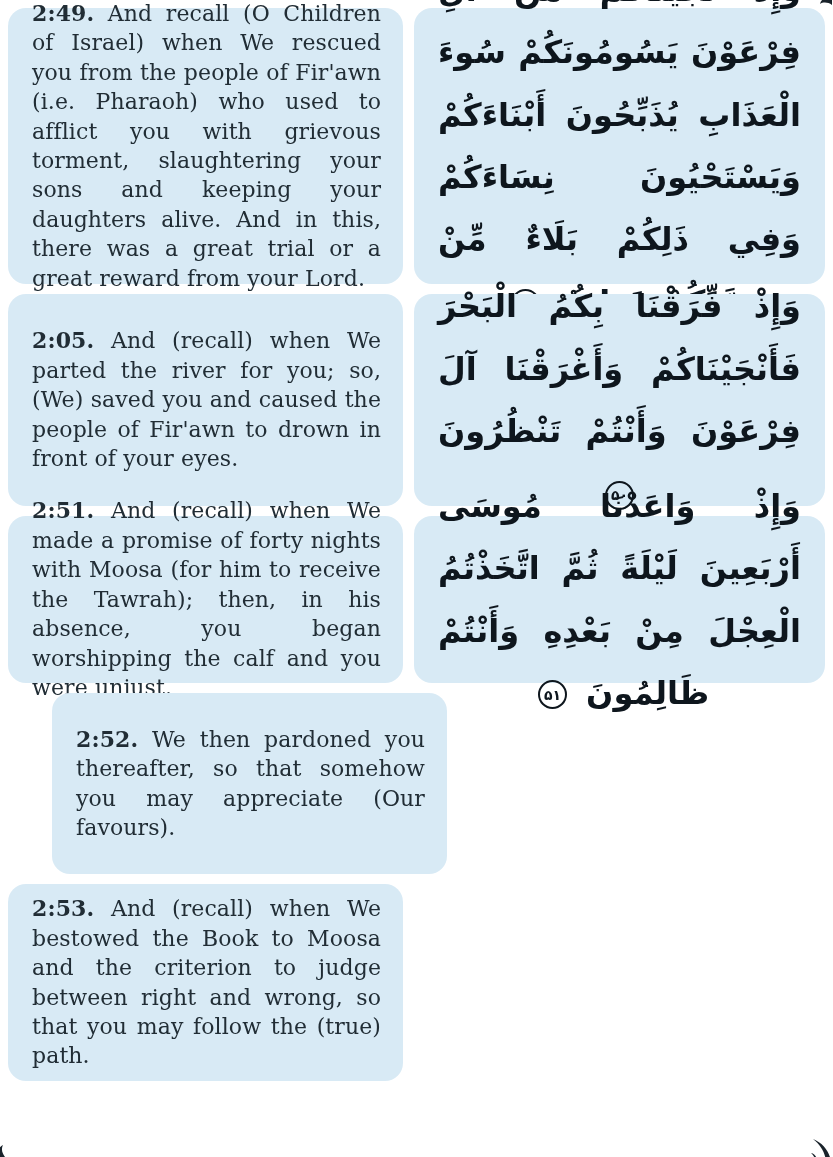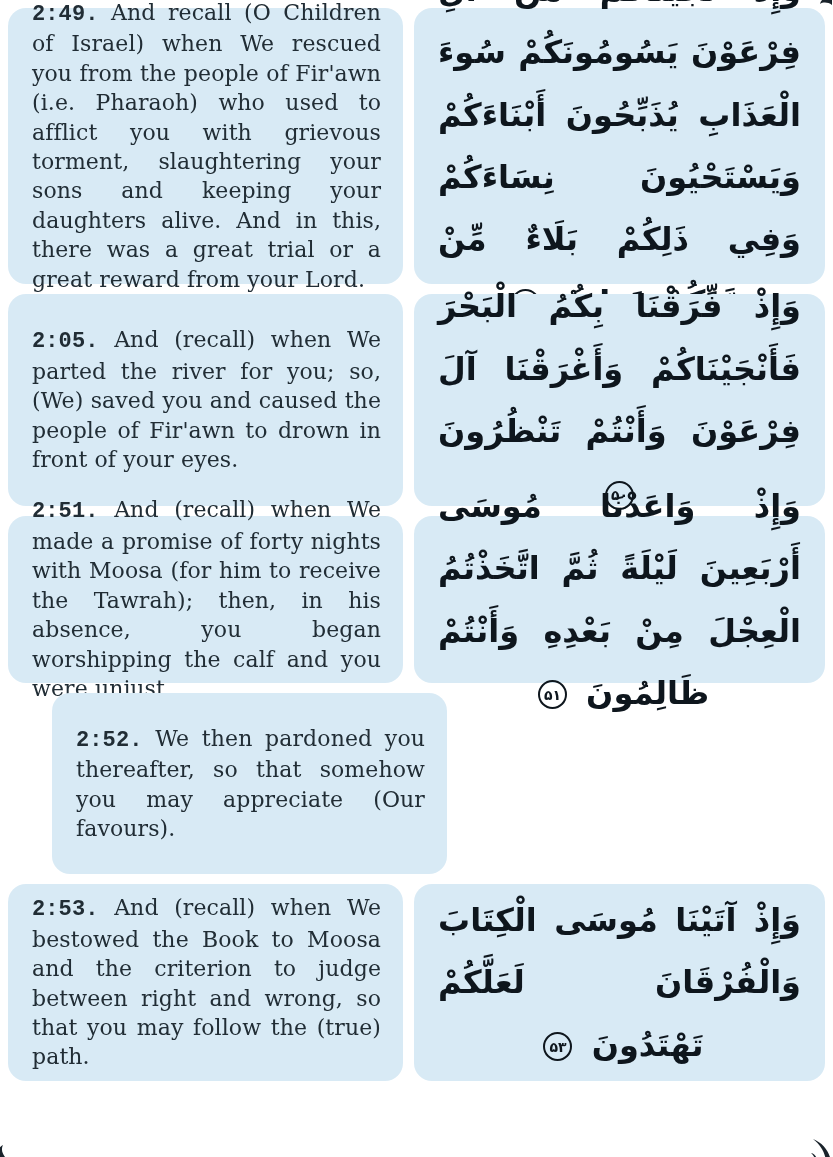--- a/index.html
+++ b/index.html
@@ -47,21 +47,20 @@
     margin: 0;
     width: 100%;
     color: #212d35;
     font-size: 22px;
     line-height: 1.34;
     text-align: justify;
     letter-spacing: 0.1px;
   }
   .en-text b {
     font-weight: bold;
-    font-family: Liberation Mono, monospace;
   }
   .ar-box {
     flex: 1 1 auto;
     direction: rtl;
     padding: 8px 24px;
   }
   .ar-text {
     margin: 0;
     width: 100%;
     font-family: "DejaVu Sans", sans-serif;
@@ -130,23 +129,20 @@
   <div class="verse-row h3">
     <div class="box en-box">
       <p class="en-text"><b>2:52.</b> <span>We then pardoned you thereafter, so that somehow you may appreciate (Our favours).</span></p>
     </div>
   </div>
 
   <div class="verse-row h4">
     <div class="box en-box">
       <p class="en-text"><b>2:53.</b> <span>And (recall) when We bestowed the Book to Moosa and the criterion to judge between right and wrong, so that you may follow the (true) path.</span></p>
     </div>
-    <div class="box ar-box">
-      <p class="ar-text"><span>وَإِذْ آتَيْنَا مُوسَى الْكِتَابَ وَالْفُرْقَانَ لَعَلَّكُمْ تَهْتَدُونَ</span> <span class="ayah-badge">۵۳</span></p>
-    </div>
   </div>
 
   <svg class="ink-mark ink-top-right" width="22" height="20" viewBox="0 0 22 20">
     <path d="M21 2 C15 0 10 3 9 8 C12 6 17 6 21 9 Z" fill="#1a232b"></path>
   </svg>
   <svg class="ink-mark ink-bottom-left" width="16" height="22" viewBox="0 0 16 22">
     <path d="M1 22 C0 16 2 12 6 10 C4 14 5 18 8 22 Z" fill="#1a232b"></path>
   </svg>
   <svg class="ink-mark ink-bottom-right" width="26" height="30" viewBox="0 0 26 30">
     <path d="M24 30 C22 20 16 12 6 8 C14 14 18 22 19 30 Z M10 30 C10 26 8 23 4 22 C7 25 8 27 8 30 Z" fill="#1a232b"></path>

